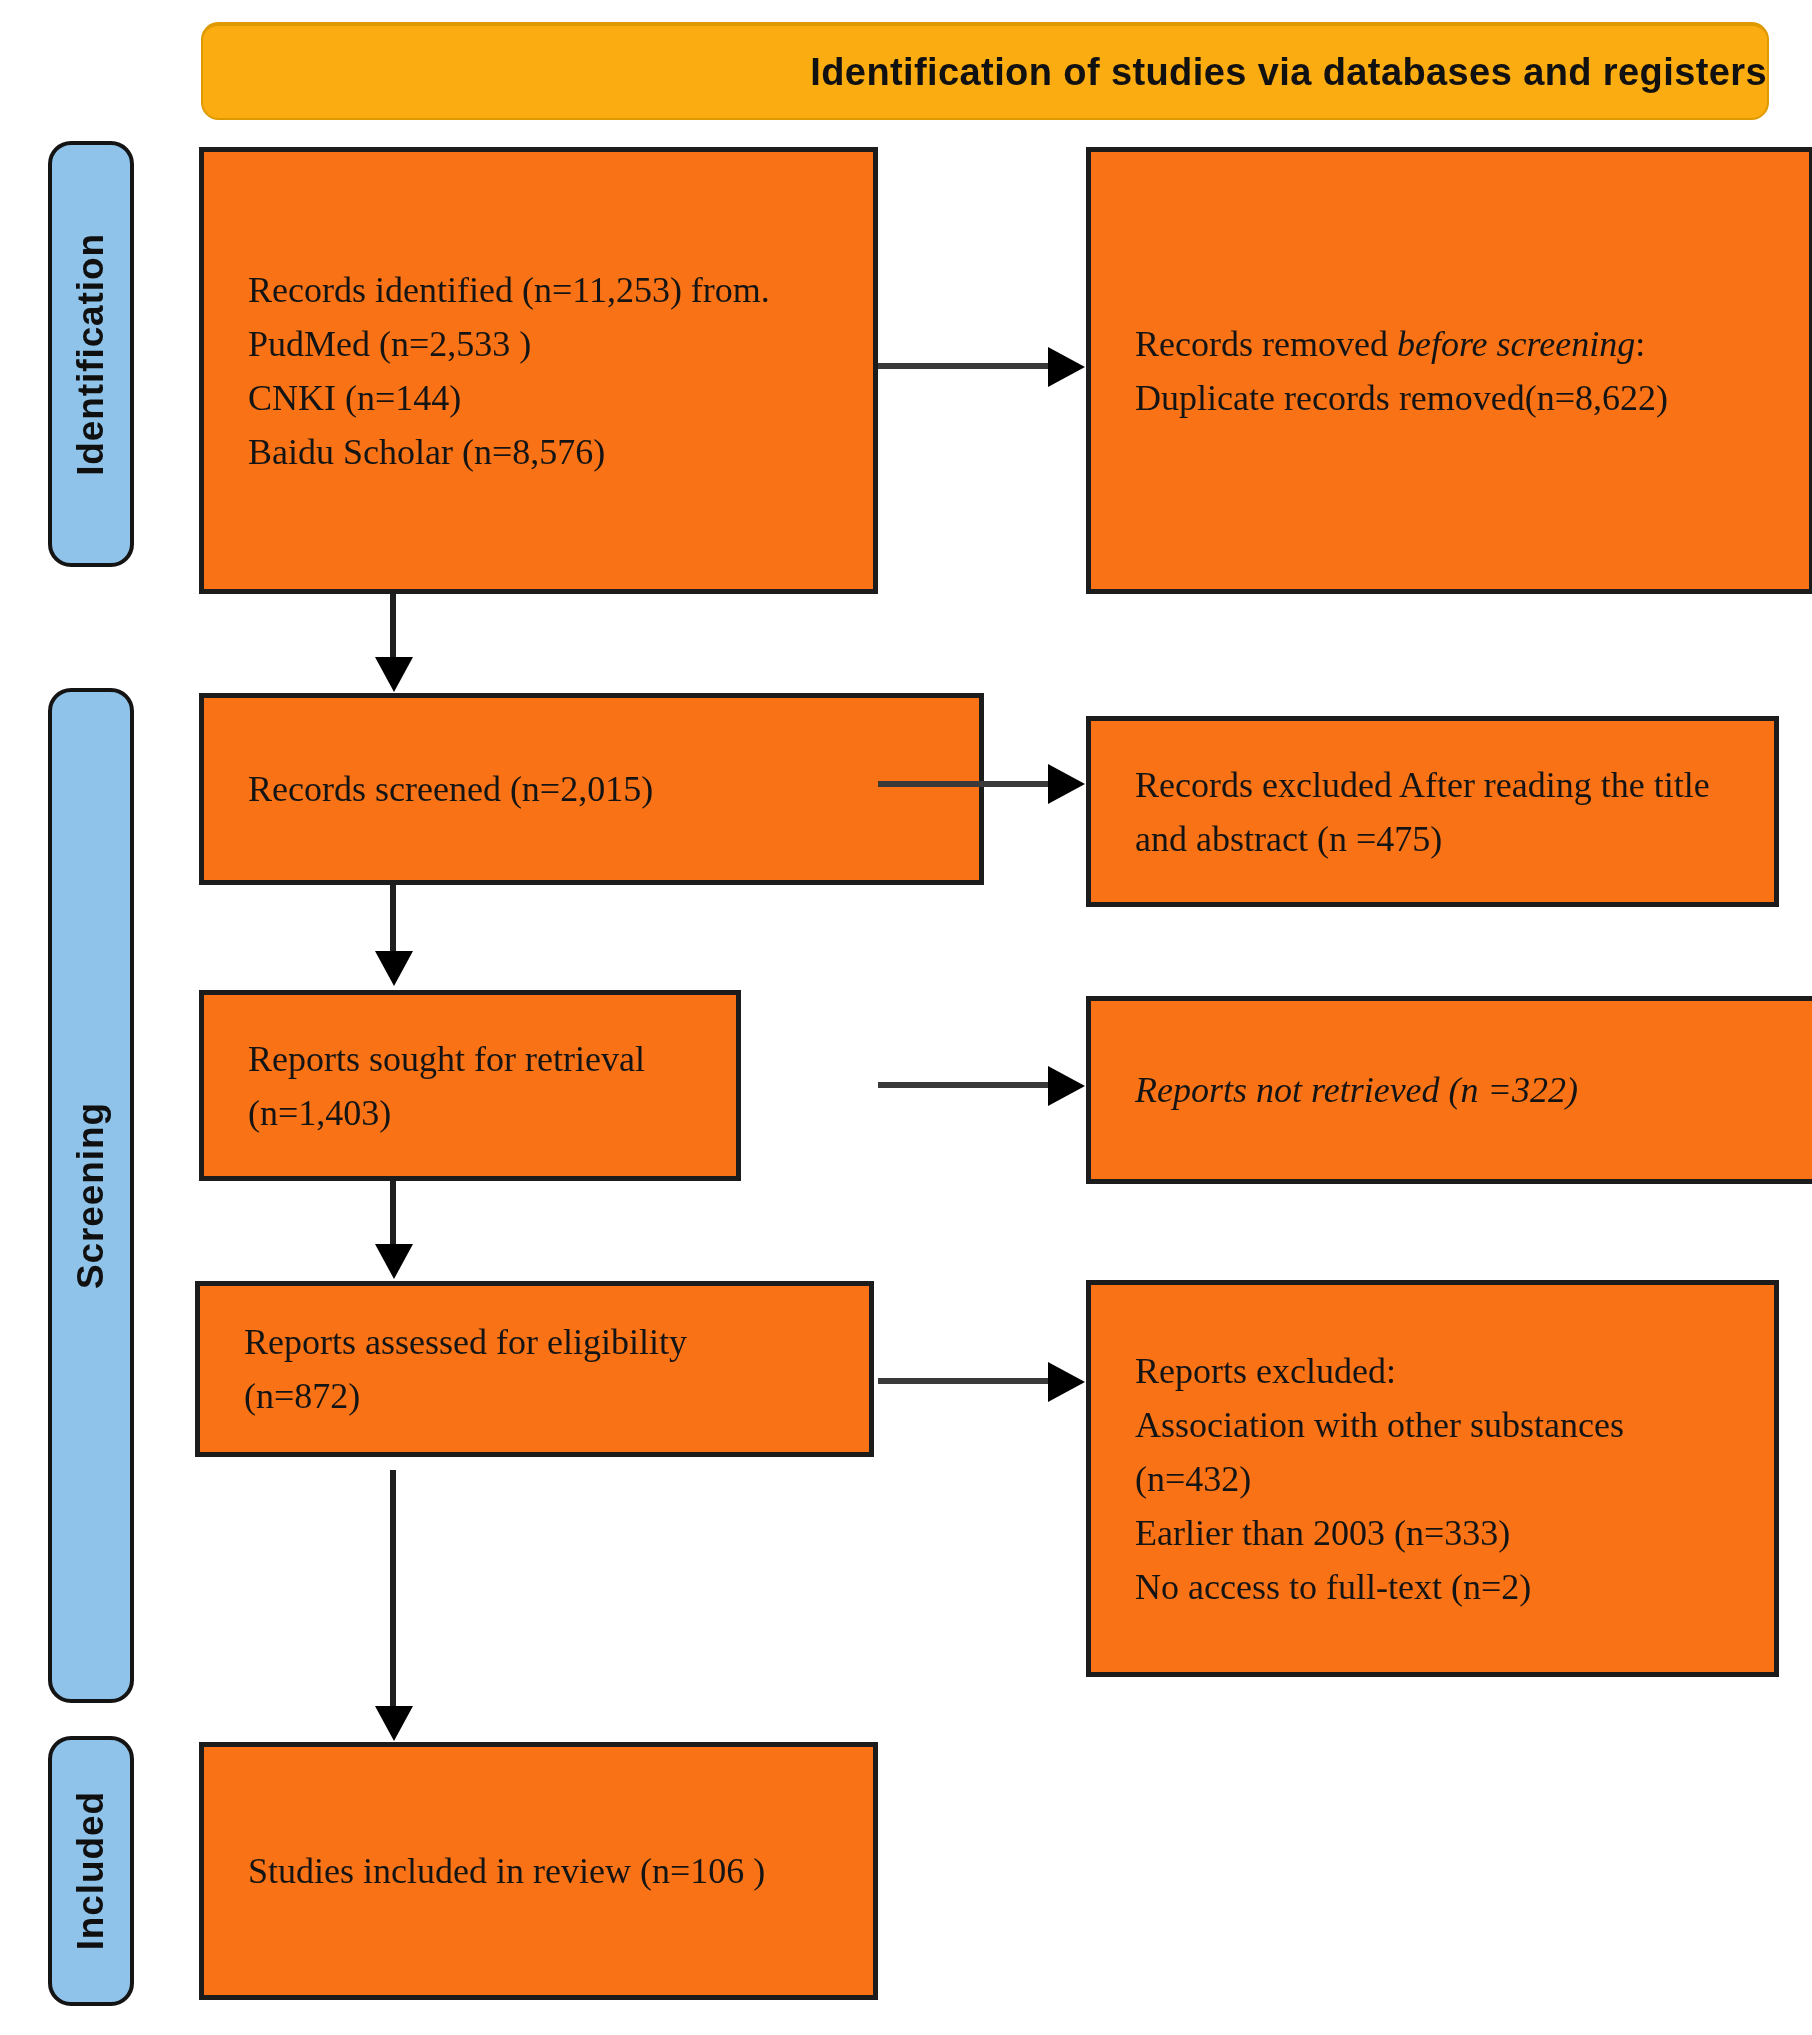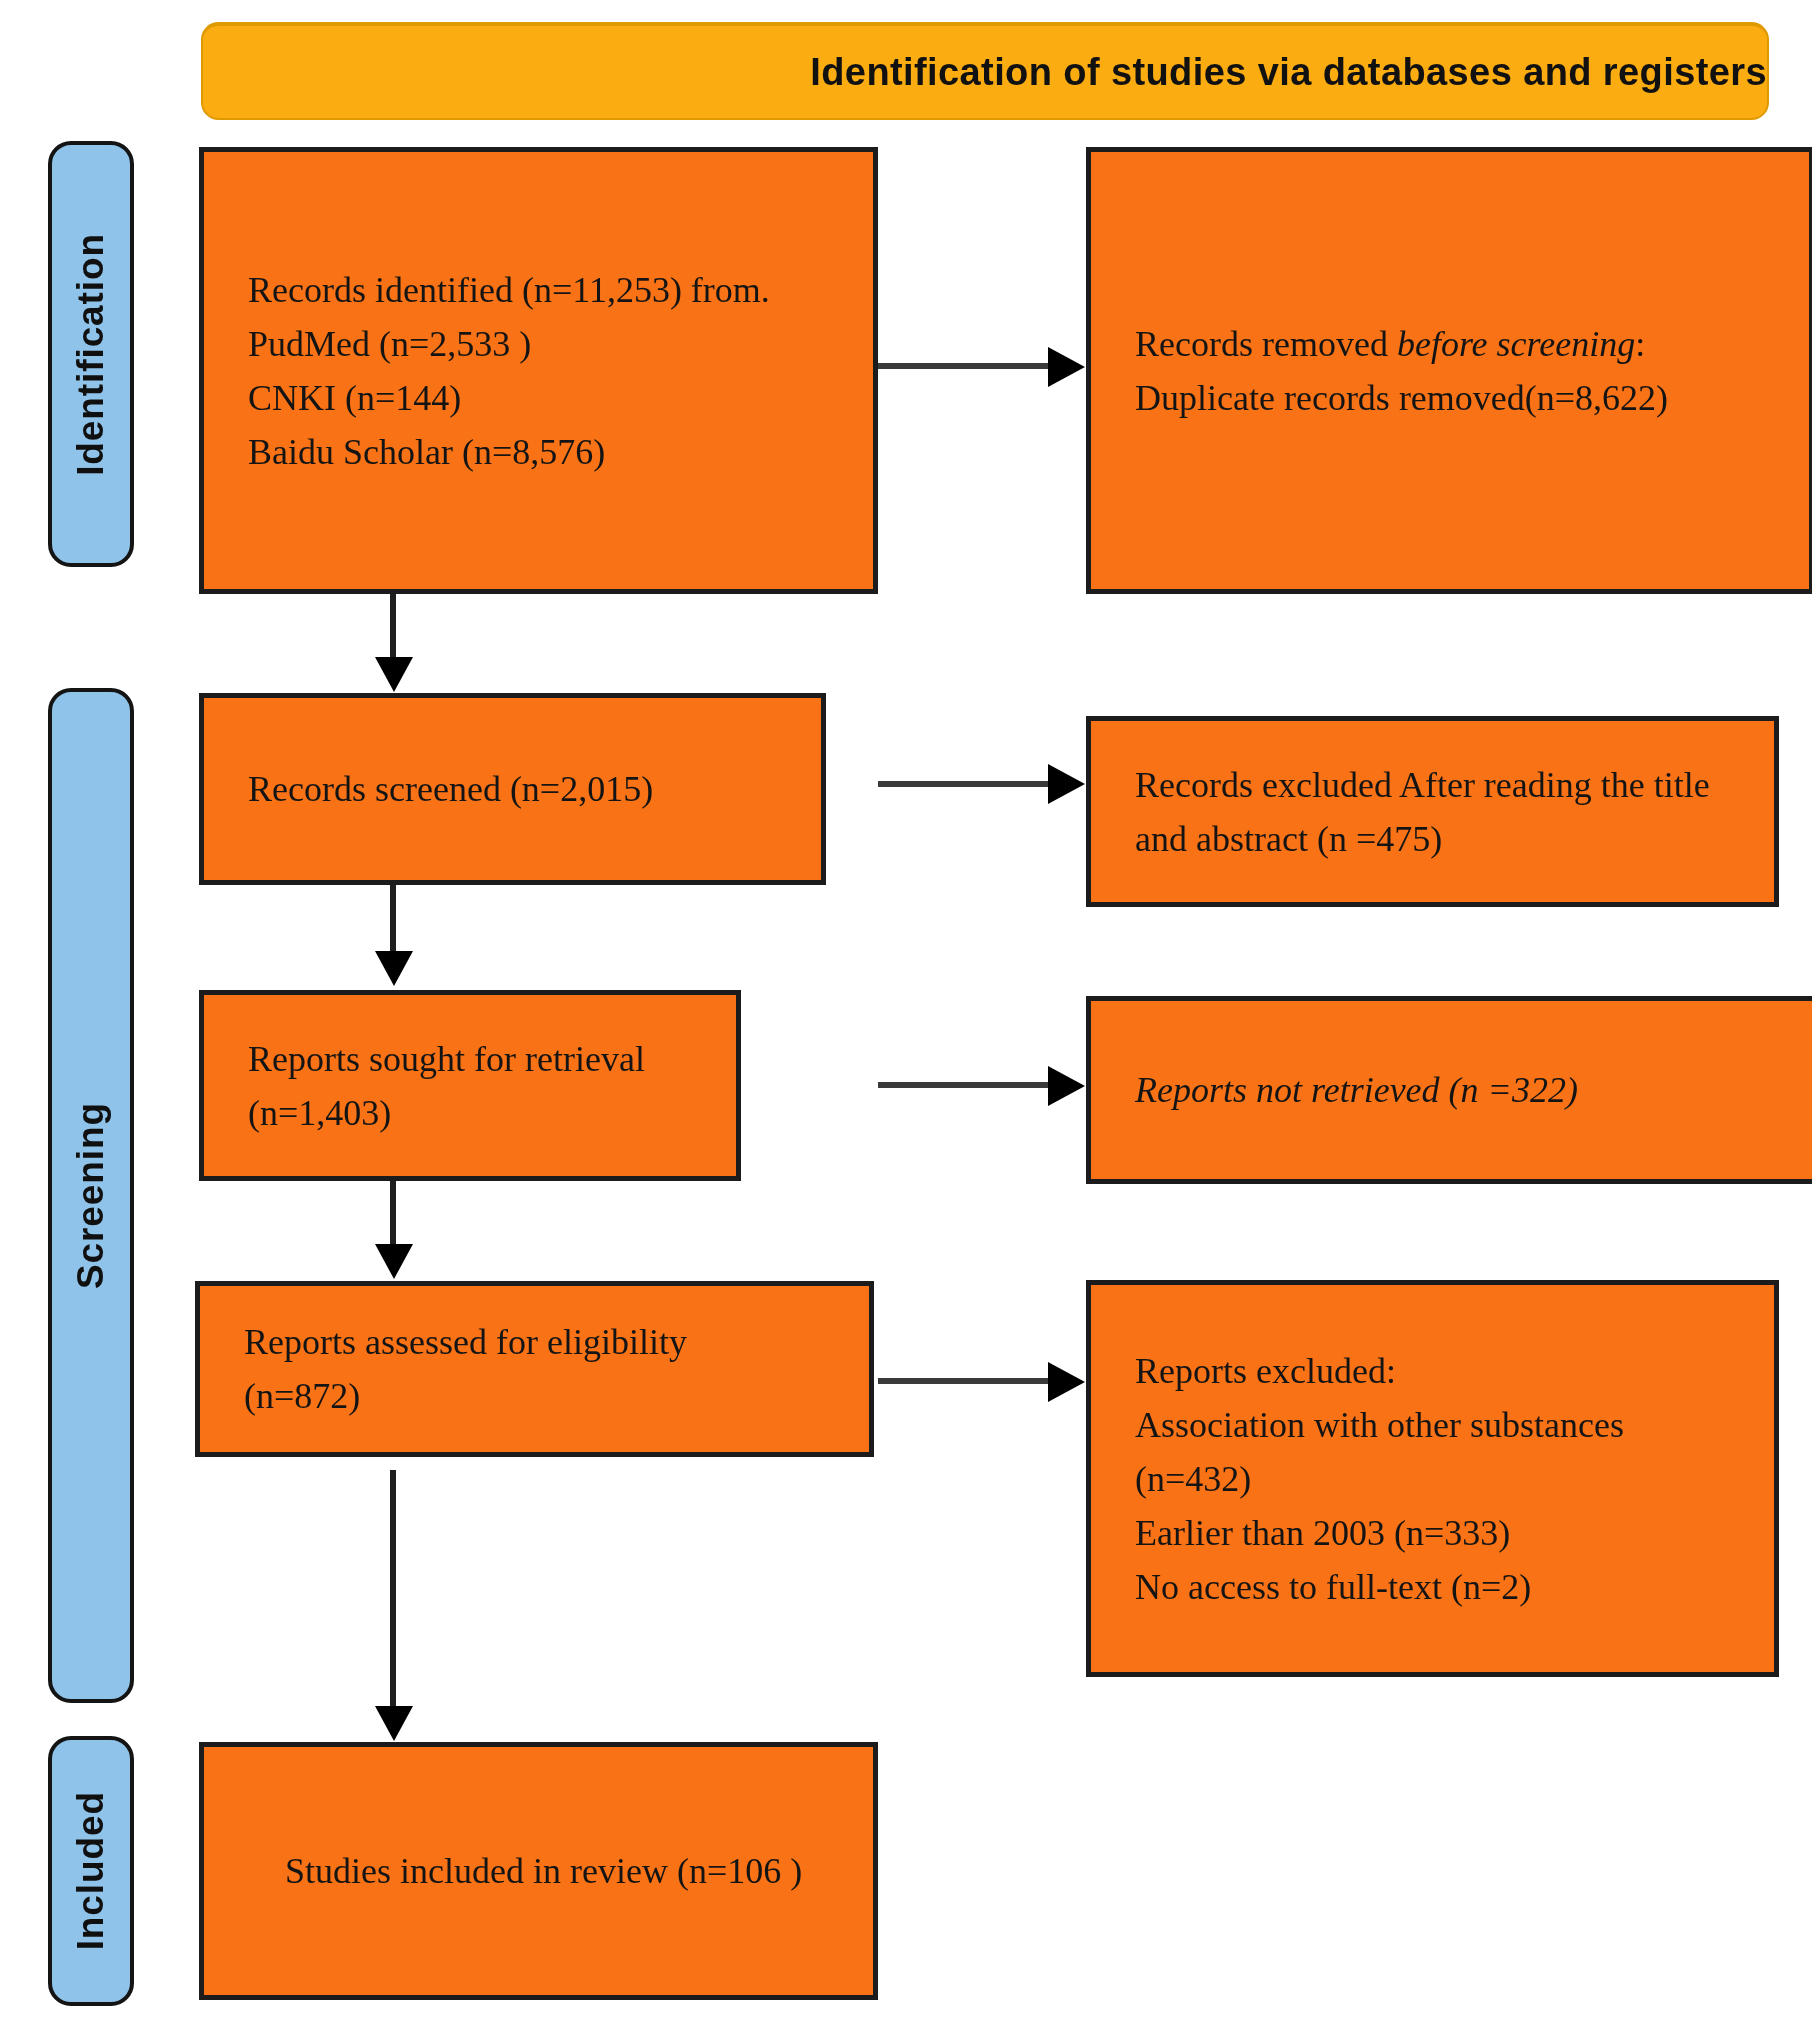--- a/index.html
+++ b/index.html
@@ -67,27 +67,27 @@
   .box-inner{
     padding:8.7px 44px;
     font-family:"Liberation Serif","DejaVu Serif",serif;
     font-size:36px;
     line-height:1.5;
     color:#141414;
     text-align:left;
   }
   .box-b1{left:199px; top:147px;  width:679px; height:447px;}
   .box-r1{left:1086px;top:147px;  width:728px; height:447px;}
-  .box-b2{left:199px; top:693px;  width:627px; height:192px;}
+  .box-b2{left:199px; top:693px;  width:785px; height:192px;}
   .box-r2{left:1086px;top:693px;  width:693px; height:191px;margin-top:23px;}
   .box-b3{left:199px; top:990px; width:542px; height:191px;}
   .box-r3{left:1086px;top:996px; width:810px; height:188px;font-style:italic;}
   .box-b4{left:195px; top:1281px; width:679px; height:176px;}
   .box-r4{left:1086px;top:1280px; width:693px; height:397px;}
-  .box-b5{left:199px; top:1742px; width:679px; height:258px;padding-left:37px;}
+  .box-b5{left:199px; top:1742px; width:679px; height:258px;}
   .italic{font-style:italic;}
   .hshaft{
     position:absolute;
     height:6.1px;
     width:173px;
     left:878px;
     background:var(--arrow-shaft);
   }
   .hhead{
     position:absolute;

